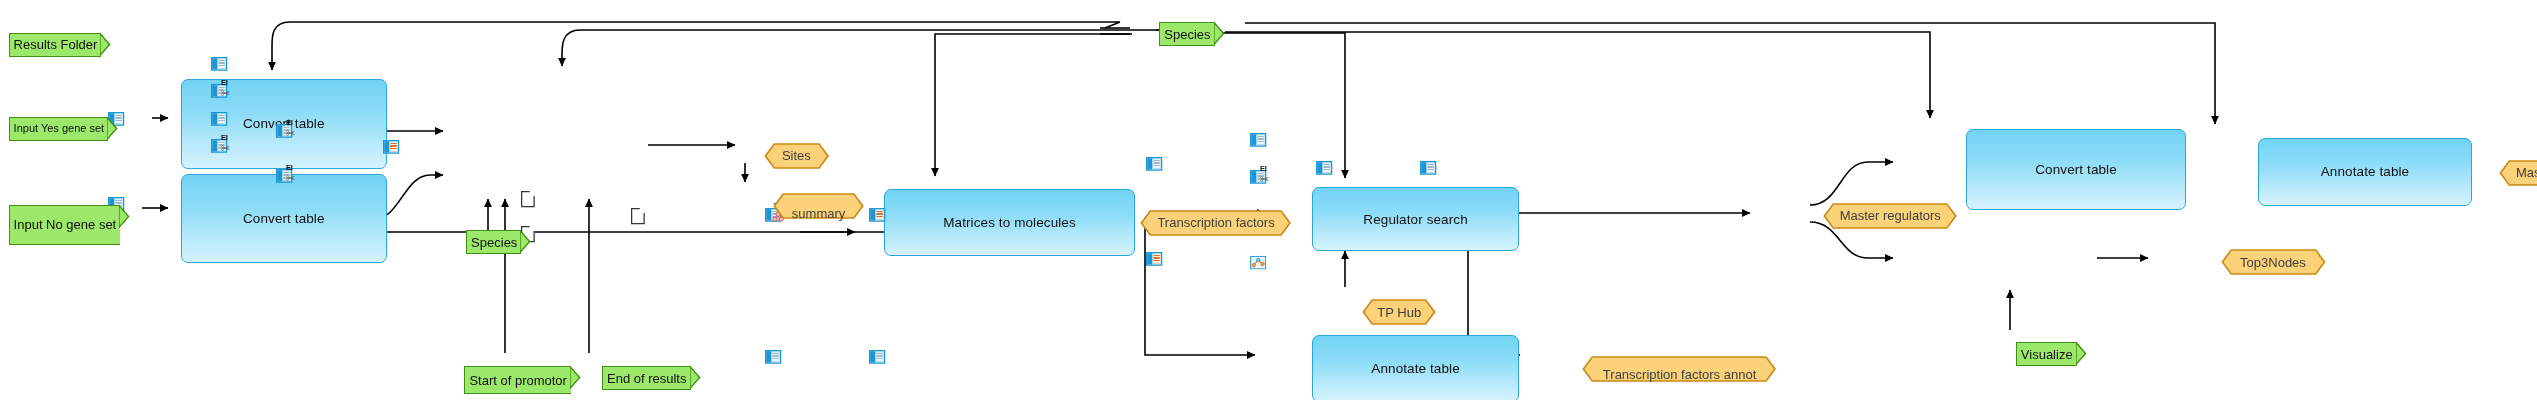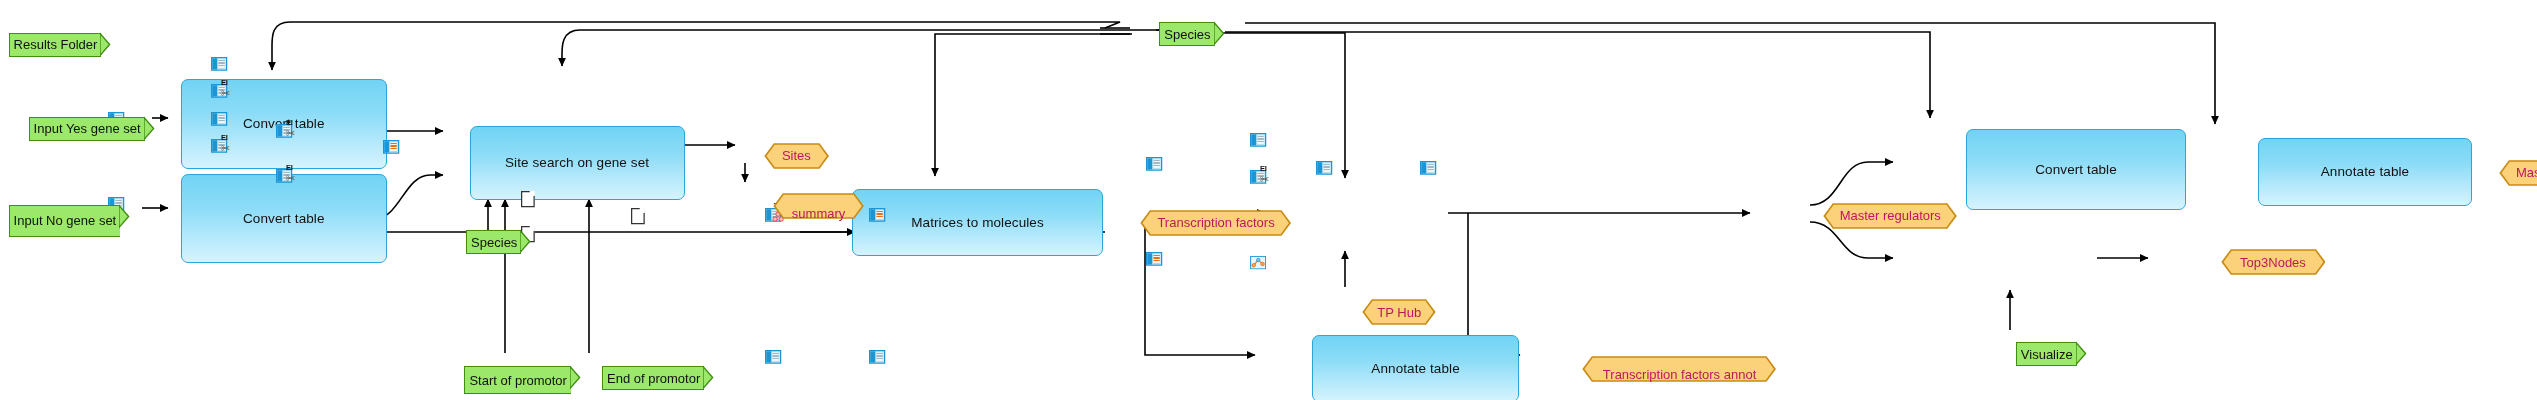--- a/index.html
+++ b/index.html
@@ -84,21 +84,21 @@
     position:absolute;right:0;top:-1px;width:8px;height:17px;
   }
   .chip.green .body{background:#9ce86a;border-color:#3f8f10;}
   .chip.green{color:#111;}
 
   .chip.green .tip svg path{fill:#9ce86a;stroke:#3f8f10;}
 
   
   .hex{
     position:absolute;height:17px;box-sizing:border-box;
-    font-size:10.5px;color:#be185d;white-space:nowrap;
+    font-size:10.5px;color:#404040;white-space:nowrap;
     display:flex;align-items:center;justify-content:center;
   }
   .hex .hexsvg{position:absolute;left:0;top:0;}
   .hex .txt{position:relative;z-index:2;padding:0 2px;}
 </style>
 </head>
 <body>
 
 <div id="canvas">
 
@@ -202,53 +202,53 @@
   </div>
   <div class="port" style="left: 211px; top: 112px; transform: scale(1.25); transform-origin: left top;">
     <span class="tblico"></span>
   </div>
   <div class="port" style="left: 211px; top: 139px; transform: scale(1.25); transform-origin: left top;">
     <span class="tblico"></span>
       <span class="ei">EI</span>
       <span class="slash">✂</span>
   </div>
 
-  <div class="node" style="left: 469.56px; top: 125.56px; width: 215px; height: 73.96px;">
-    <span class="nlabel" style="font-size: 13.5px;">Site search on gene set</span>
-  </div>
   <div class="port" style="left: 276px; top: 124px; transform: scale(1.25); transform-origin: left top;">
     <span class="tblico"></span>
       <span class="ei">EI</span>
       <span class="slash">✂</span>
   </div>
   <div class="port" style="left: 276px; top: 169px; transform: scale(1.25); transform-origin: left top;">
     <span class="tblico"></span>
       <span class="ei">EI</span>
       <span class="slash">✂</span>
   </div>
   <div class="port orange" style="left: 383px; top: 140px; transform: scale(1.25); transform-origin: left top;">
     <span class="tblico"></span>
   </div>
 
-  <div class="node" style="left: 852px; top: 189.2px; width: 251px; height: 67.08px;">
+  <div class="node" style="left: 884px; top: 189.2px; width: 251px; height: 67.08px;">
     <span class="nlabel" style="font-size: 13.5px;">Matrices to molecules</span>
   </div>
   <div class="port doc" style="left: 521px; top: 191px; transform: scale(1.25); transform-origin: left top;">
     <span class="sheet"></span>
       <span class="fold"></span>
   </div>
   <div class="port doc" style="left: 521px; top: 226px; transform: scale(1.25); transform-origin: left top;">
     <span class="sheet"></span>
       <span class="fold"></span>
   </div>
   <div class="port doc" style="left: 631px; top: 208px; transform: scale(1.25); transform-origin: left top;">
     <span class="sheet"></span>
       <span class="fold"></span>
   </div>
 
+  <div class="node" style="left: 1312.36px; top: 187.48px; width: 206.4px; height: 63.64px;">
+    <span class="nlabel" style="font-size: 13.5px;">Regulator search</span>
+  </div>
   <div class="port" style="left: 765px; top: 208px; transform: scale(1.25); transform-origin: left top;">
     <span class="tblico"></span>
       <span class="tp">TP</span>
     <svg class="mol" viewBox="0 0 10 9">
       <circle cx="5" cy="2.2" r="2" fill="#fbb" stroke="#e23" stroke-width="0.7"></circle>
       <circle cx="2.2" cy="6.6" r="2" fill="#fbb" stroke="#e23" stroke-width="0.7"></circle>
       <circle cx="7.8" cy="6.6" r="2" fill="#fbb" stroke="#e23" stroke-width="0.7"></circle>
     </svg>
   </div>
   <div class="port orange" style="left: 869px; top: 208px; transform: scale(1.25); transform-origin: left top;">
@@ -304,28 +304,28 @@
     <span class="tblico"></span>
   </div>
 
   <div class="chip green" style="left: 8.6px; top: 32.68px; width: auto; height: 24px; line-height: 23px; font-size: 13px; padding-right: 14px;">
     <span class="body" style="right: 10px;"></span>
     <span class="tip" style="width: 11px; height: 25px; top: -1px;"><svg width="11" height="25" viewBox="0 0 8 17">
           <path d="M0,0.5 L7,8.5 L0,16.5 z" stroke-width="1"></path>
         </svg></span>
     <span class="txt">Results Folder</span>
   </div>
-  <div class="chip green" style="left: 8.6px; top: 116.96px; width: auto; height: 24px; line-height: 23px; font-size: 13px; padding-right: 14px; margin-left: 20px;">
+  <div class="chip green" style="left: 8.6px; top: 116.96px; width: auto; height: 24px; line-height: 23px; font-size: 11px; padding-right: 14px;">
     <span class="body" style="right: 10px;"></span>
     <span class="tip" style="width: 11px; height: 25px; top: -1px;"><svg width="11" height="25" viewBox="0 0 8 17">
           <path d="M0,0.5 L7,8.5 L0,16.5 z" stroke-width="1"></path>
         </svg></span>
     <span class="txt">Input Yes gene set</span>
   </div>
-  <div class="chip green" style="left: 8.6px; top: 204.68px; width: auto; height: 32px; line-height: 23px; font-size: 13px; padding-right: 14px;">
+  <div class="chip green" style="left: 8.6px; top: 204.68px; width: auto; height: 40px; line-height: 23px; font-size: 13px; padding-right: 14px;">
     <span class="body" style="right: 10px;"></span>
     <span class="tip" style="width: 11px; height: 25px; top: -1px;"><svg width="11" height="25" viewBox="0 0 8 17">
           <path d="M0,0.5 L7,8.5 L0,16.5 z" stroke-width="1"></path>
         </svg></span>
     <span class="txt">Input No gene set</span>
   </div>
   <div class="chip green" style="left: 466.12px; top: 230.48px; width: auto; height: 24px; line-height: 23px; font-size: 13px; padding-right: 14px;">
     <span class="body" style="right: 10px;"></span>
     <span class="tip" style="width: 11px; height: 25px; top: -1px;"><svg width="11" height="25" viewBox="0 0 8 17">
           <path d="M0,0.5 L7,8.5 L0,16.5 z" stroke-width="1"></path>
@@ -337,21 +337,21 @@
     <span class="tip" style="width: 11px; height: 25px; top: -1px;"><svg width="11" height="25" viewBox="0 0 8 17">
           <path d="M0,0.5 L7,8.5 L0,16.5 z" stroke-width="1"></path>
         </svg></span>
     <span class="txt">Start of promotor</span>
   </div>
   <div class="chip green" style="left: 602px; top: 366.36px; width: auto; height: 24px; line-height: 23px; font-size: 13px; padding-right: 14px;">
     <span class="body" style="right: 10px;"></span>
     <span class="tip" style="width: 11px; height: 25px; top: -1px;"><svg width="11" height="25" viewBox="0 0 8 17">
           <path d="M0,0.5 L7,8.5 L0,16.5 z" stroke-width="1"></path>
         </svg></span>
-    <span class="txt">End of promotor</span>
+    <span class="txt">End of results</span>
   </div>
   <div class="chip green" style="left: 1159.28px; top: 22.36px; width: auto; height: 24px; line-height: 23px; font-size: 13px; padding-right: 14px;">
     <span class="body" style="right: 10px;"></span>
     <span class="tip" style="width: 11px; height: 25px; top: -1px;"><svg width="11" height="25" viewBox="0 0 8 17">
           <path d="M0,0.5 L7,8.5 L0,16.5 z" stroke-width="1"></path>
         </svg></span>
     <span class="txt">Species</span>
   </div>
   <div class="chip green" style="left: 2015.84px; top: 342.28px; width: auto; height: 24px; line-height: 23px; font-size: 13px; padding-right: 14px;">
     <span class="body" style="right: 10px;"></span>

